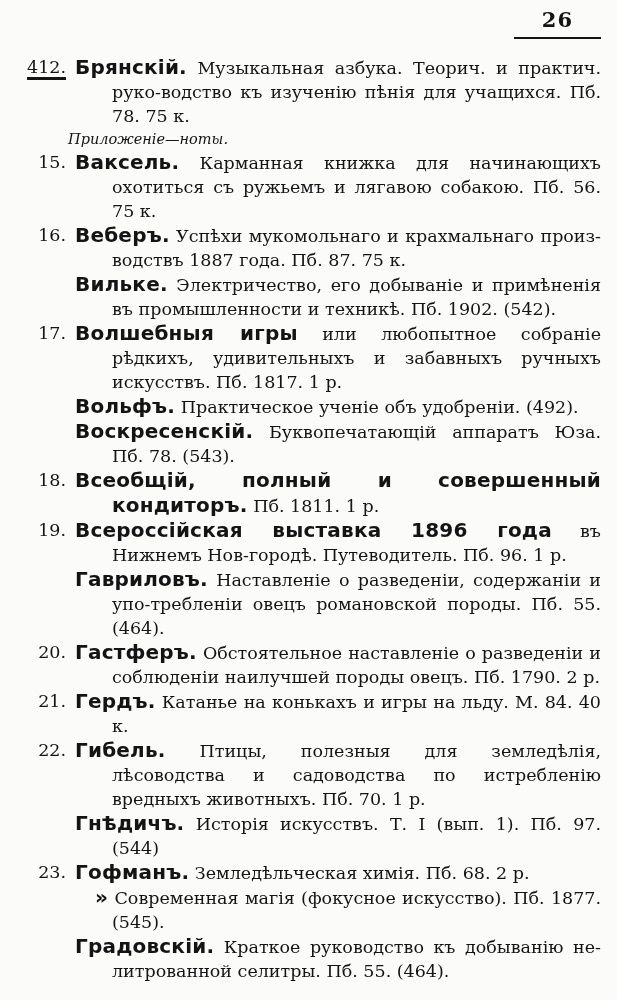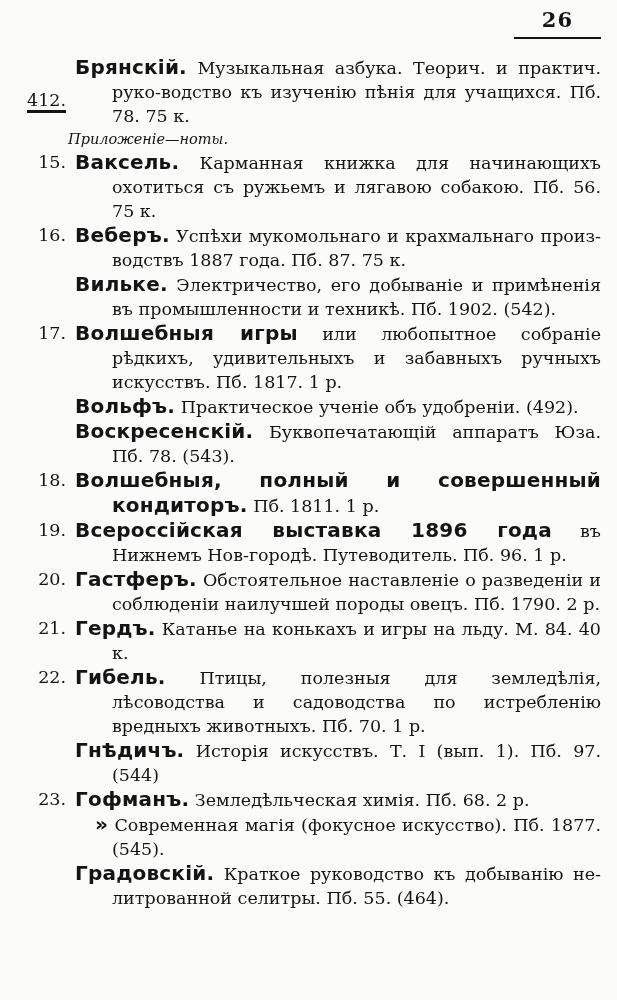--- a/index.html
+++ b/index.html
@@ -34,21 +34,20 @@
     position: absolute;
     left: 0; top: 0;
     width: 66px;
     text-align: right;
     text-indent: 0;
   }
   .entry .num.underlined {
     text-decoration: underline;
     text-decoration-thickness: 2.5px;
     text-underline-offset: 4px;
-    margin-top: 33px;
   }
   .author {
     font-family: "DejaVu Sans", sans-serif;
     font-weight: bold;
     font-size: 20px;
     letter-spacing: 0.2px;
   }
   .entry.ditto { text-indent: -17px; }
   .note {
     font-style: italic;
@@ -106,30 +105,35 @@
   </div>
 
   <div class="entry">
     <span class="num"></span>
     <span class="author">Воскресенскій.</span>
     <span class="text">Буквопечатающій аппаратъ Юза. Пб. 78. (543).</span>
   </div>
 
   <div class="entry">
     <span class="num">18.</span>
-    <span class="author">Волшебныя, полный и совершенный кондиторъ.</span>
+    <span class="author">Всеобщій, полный и совершенный кондиторъ.</span>
     <span class="text">Пб. 1811. 1 р.</span>
   </div>
 
   <div class="entry">
     <span class="num">19.</span>
     <span class="author">Всероссійская выставка 1896 года</span>
     <span class="text">въ Нижнемъ Нов-городѣ. Путеводитель. Пб. 96. 1 р.</span>
   </div>
 
+  <div class="entry">
+    <span class="num"></span>
+    <span class="author">Гавриловъ.</span>
+    <span class="text">Наставленіе о разведеніи, содержаніи и упо-требленіи овецъ романовской породы. Пб. 55. (464).</span>
+  </div>
 
   <div class="entry">
     <span class="num">20.</span>
     <span class="author">Гастферъ.</span>
     <span class="text">Обстоятельное наставленіе о разведеніи и соблюденіи наилучшей породы овецъ. Пб. 1790. 2 р.</span>
   </div>
 
   <div class="entry">
     <span class="num">21.</span>
     <span class="author">Гердъ.</span>

